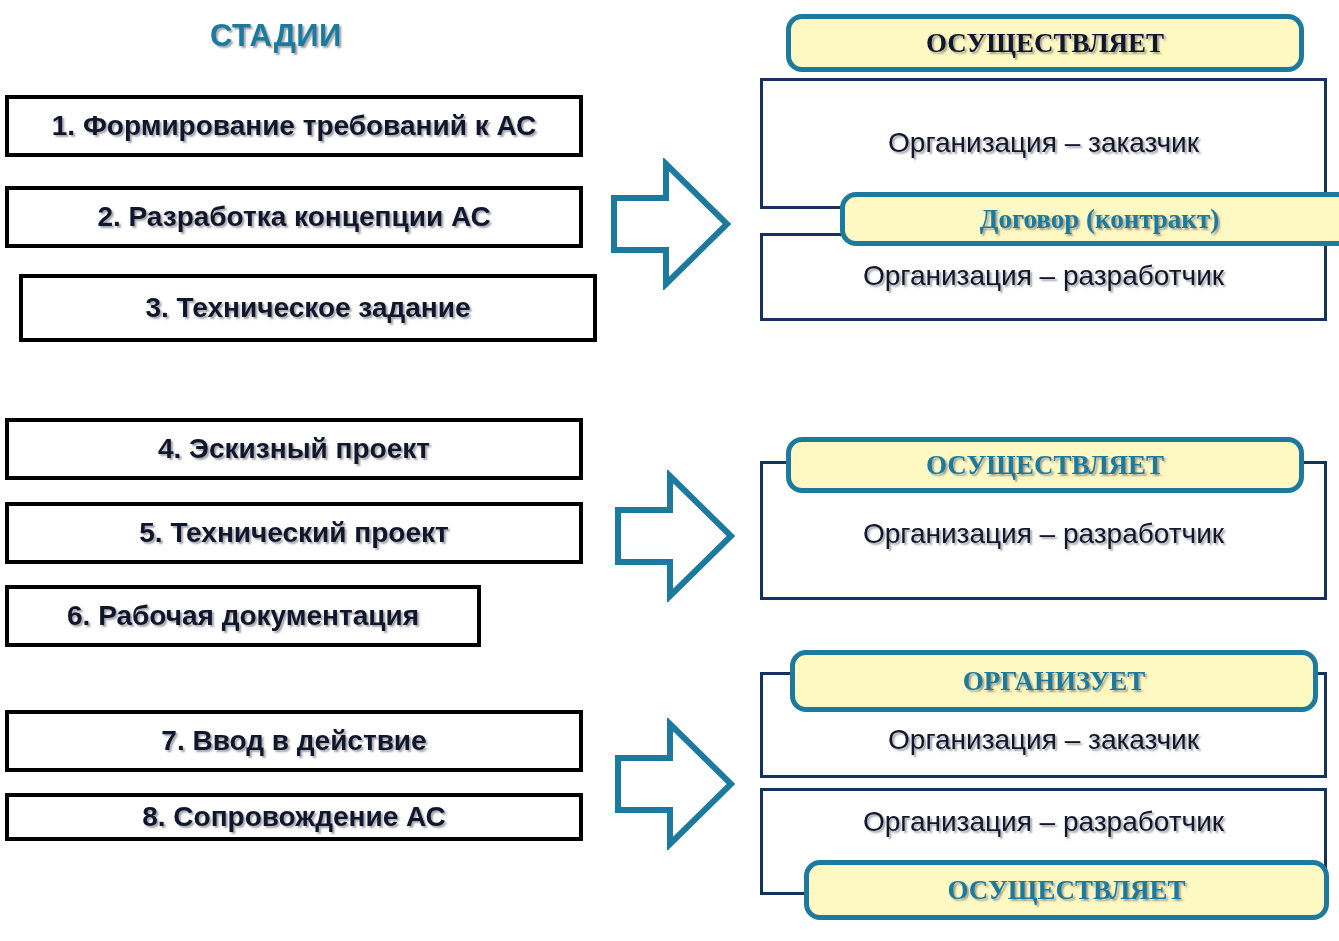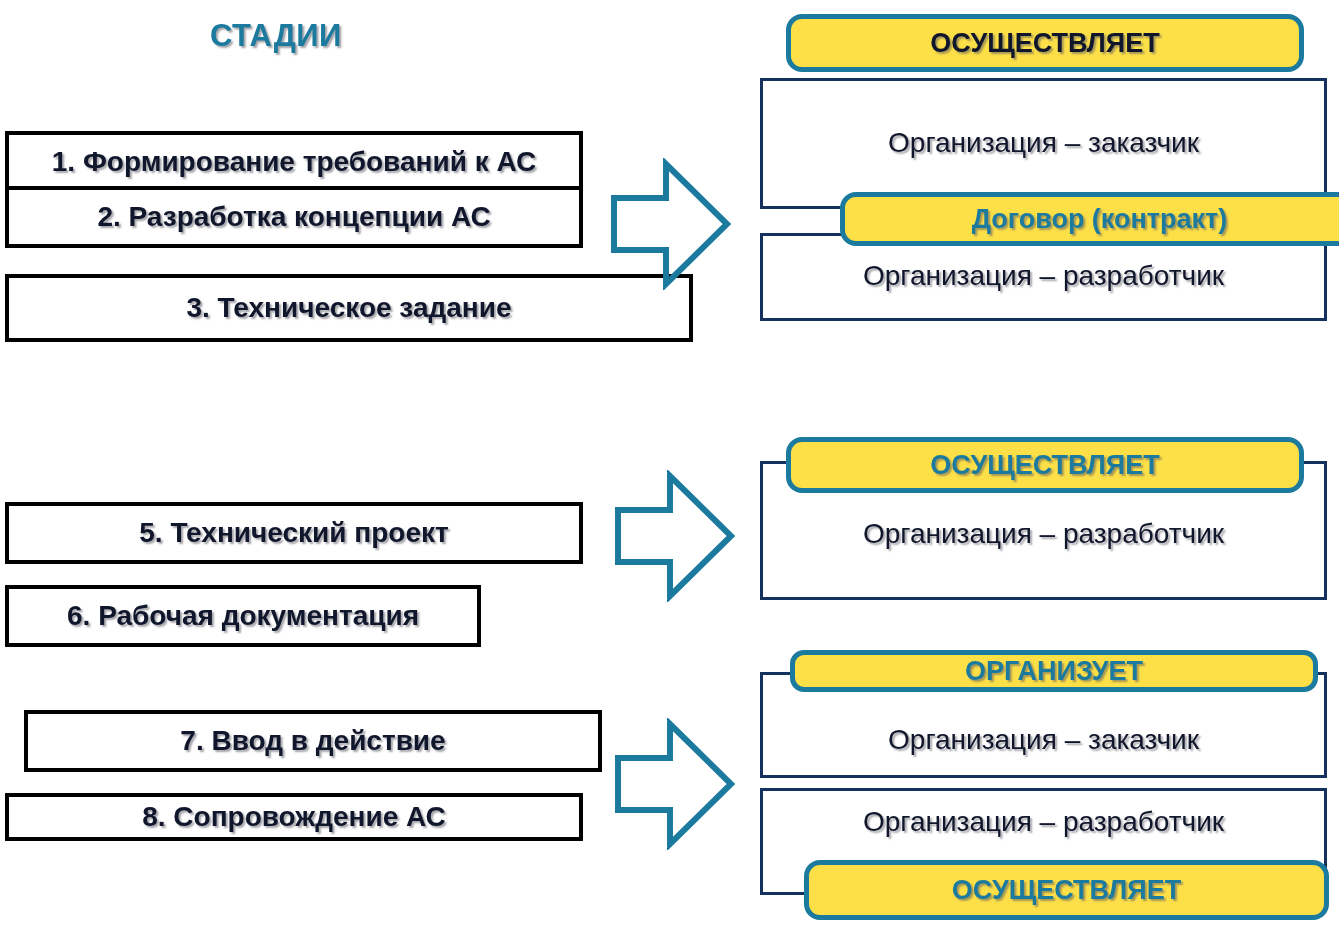--- a/index.html
+++ b/index.html
@@ -69,24 +69,25 @@
     text-align: center;
     line-height: 1;
   }
 
   
   .teal-box {
     position: absolute;
     box-sizing: border-box;
     border: 5px solid #1b7a9e;
     border-radius: 16px;
-    background: #fde047;
+    background: #fef9c3;
     display: flex;
     align-items: center;
     justify-content: center;
+    font-family: Liberation Serif, serif;
   }
   .teal-box .label {
     font-size: 27px;
     font-weight: bold;
     white-space: nowrap;
     line-height: 1;
   }
   .lbl-black { color: #10162b; }
   .lbl-teal  { color: #1b7a9e; }
 
@@ -95,42 +96,45 @@
     position: absolute;
   }
 </style>
 </head>
 <body>
 
 <div id="canvas">
 
   <div class="col-title shadowed" style="left:210px; top:18px;">СТАДИИ</div>
 
-  <div class="stage-box" style="left:5px; top:95px; width:578px; height:62px;margin-top:36px;">
+  <div class="stage-box" style="left:5px; top:95px; width:578px; height:62px;">
     <span class="label shadowed">1. Формирование требований к АС</span>
   </div>
 
   <div class="stage-box" style="left:5px; top:186px; width:578px; height:62px;">
     <span class="label shadowed">2. Разработка концепции АС</span>
   </div>
 
-  <div class="stage-box" style="left:5px; top:274px; width:688px; height:68px;">
+  <div class="stage-box" style="left:19px; top:274px; width:578px; height:68px;">
     <span class="label shadowed">3. Техническое задание</span>
   </div>
 
+  <div class="stage-box" style="left:5px; top:418px; width:578px; height:62px;">
+    <span class="label shadowed">4. Эскизный проект</span>
+  </div>
 
   <div class="stage-box" style="left:5px; top:502px; width:578px; height:62px;">
     <span class="label shadowed">5. Технический проект</span>
   </div>
 
   <div class="stage-box" style="left:5px; top:585px; width:476px; height:62px;">
     <span class="label shadowed">6. Рабочая документация</span>
   </div>
 
-  <div class="stage-box" style="left:5px; top:710px; width:578px; height:62px;margin-left:19px;">
+  <div class="stage-box" style="left:5px; top:710px; width:578px; height:62px;">
     <span class="label shadowed">7. Ввод в действие</span>
   </div>
 
   <div class="stage-box" style="left:5px; top:793px; width:578px; height:48px;">
     <span class="label shadowed">8. Сопровождение АС</span>
   </div>
 
   <svg class="arrow" style="left:608px; top:158px;" width="126" height="132" viewBox="0 0 126 132">
     <polygon points="6,40 58,40 58,6 119,66 58,126 58,92 6,92" fill="none" stroke="#1b7a9e" stroke-width="6" stroke-linejoin="miter"></polygon>
   </svg>
@@ -168,21 +172,21 @@
   </div>
 
   <div class="navy-box" style="left:760px; top:672px; width:567px; height:106px;"></div>
 
   <div class="navy-box" style="left:760px; top:788px; width:567px; height:107px;"></div>
 
   <div class="navy-label shadowed" style="left:760px; top:726px; width:567px;">Организация – заказчик</div>
 
   <div class="navy-label shadowed" style="left:760px; top:808px; width:567px;">Организация – разработчик</div>
 
-  <div class="teal-box" style="left:790px; top:650px; width:528px; height:42px;border-radius:14px;">
+  <div class="teal-box" style="left:790px; top:650px; width:528px; height:62px;">
     <span class="label lbl-teal shadowed">ОРГАНИЗУЕТ</span>
   </div>
 
   <div class="teal-box" style="left:804px; top:860px; width:525px; height:60px;">
     <span class="label lbl-teal shadowed">ОСУЩЕСТВЛЯЕТ</span>
   </div>
 
 </div>
 
 </body></html>

